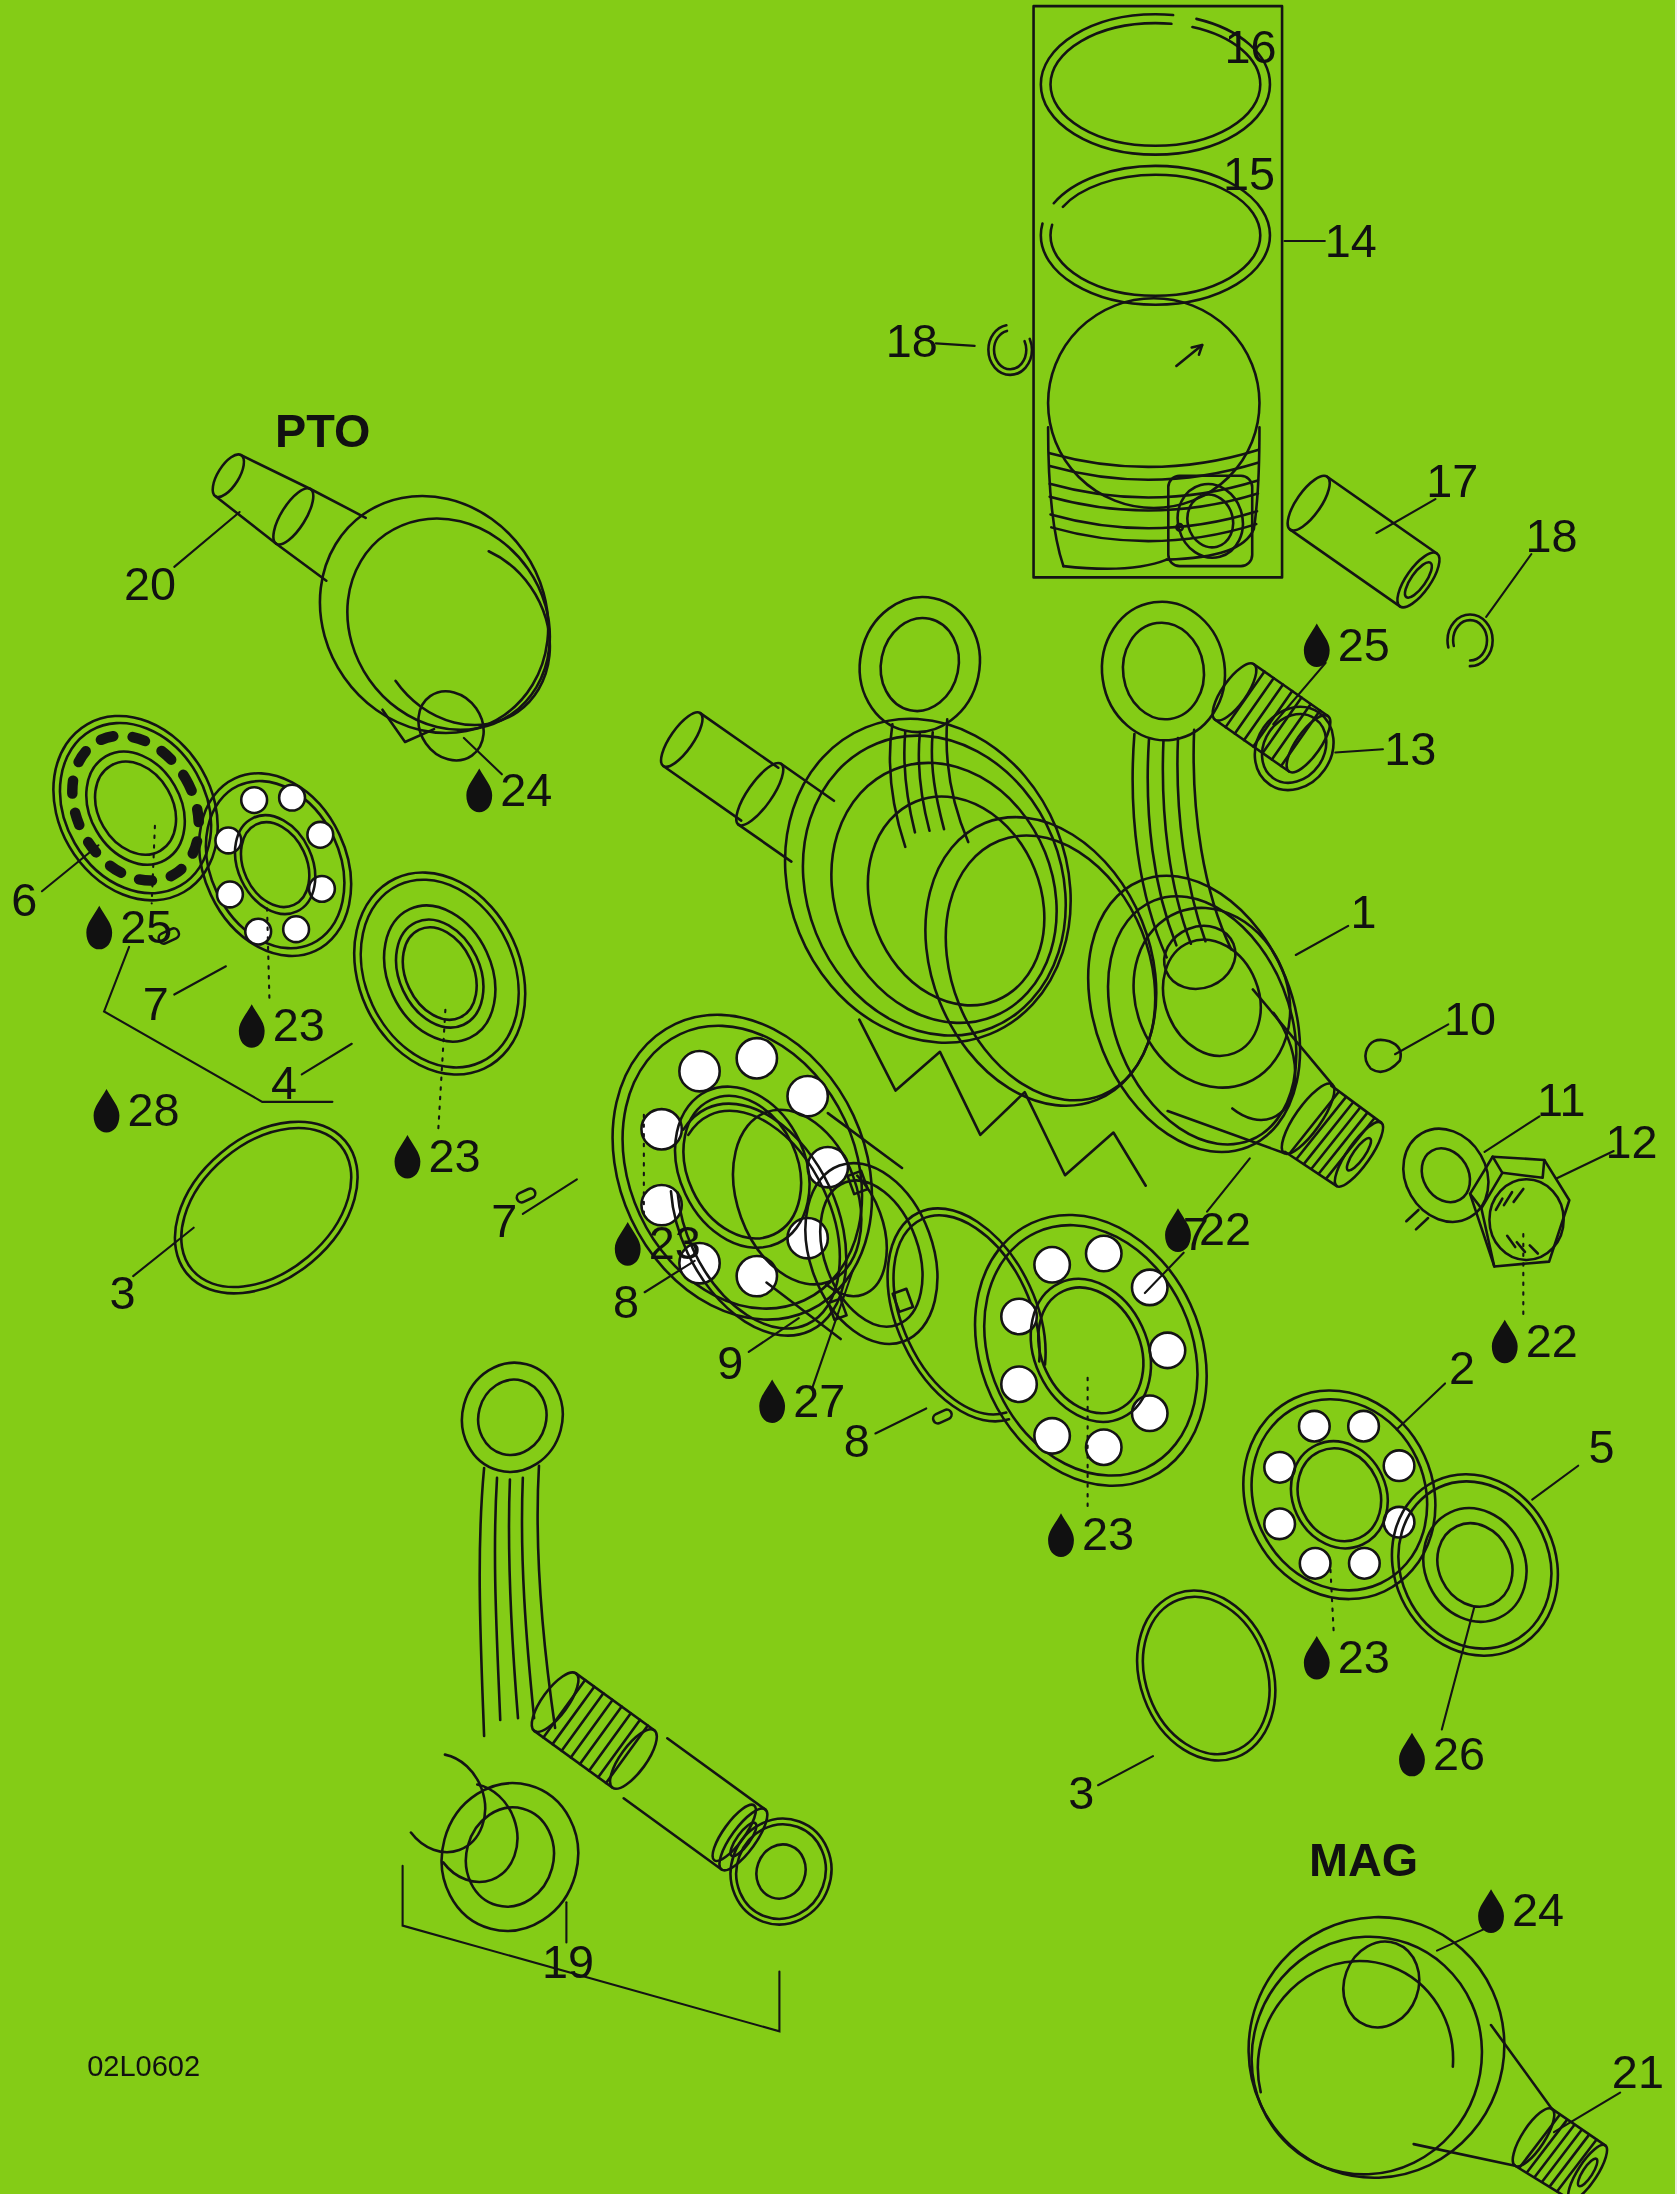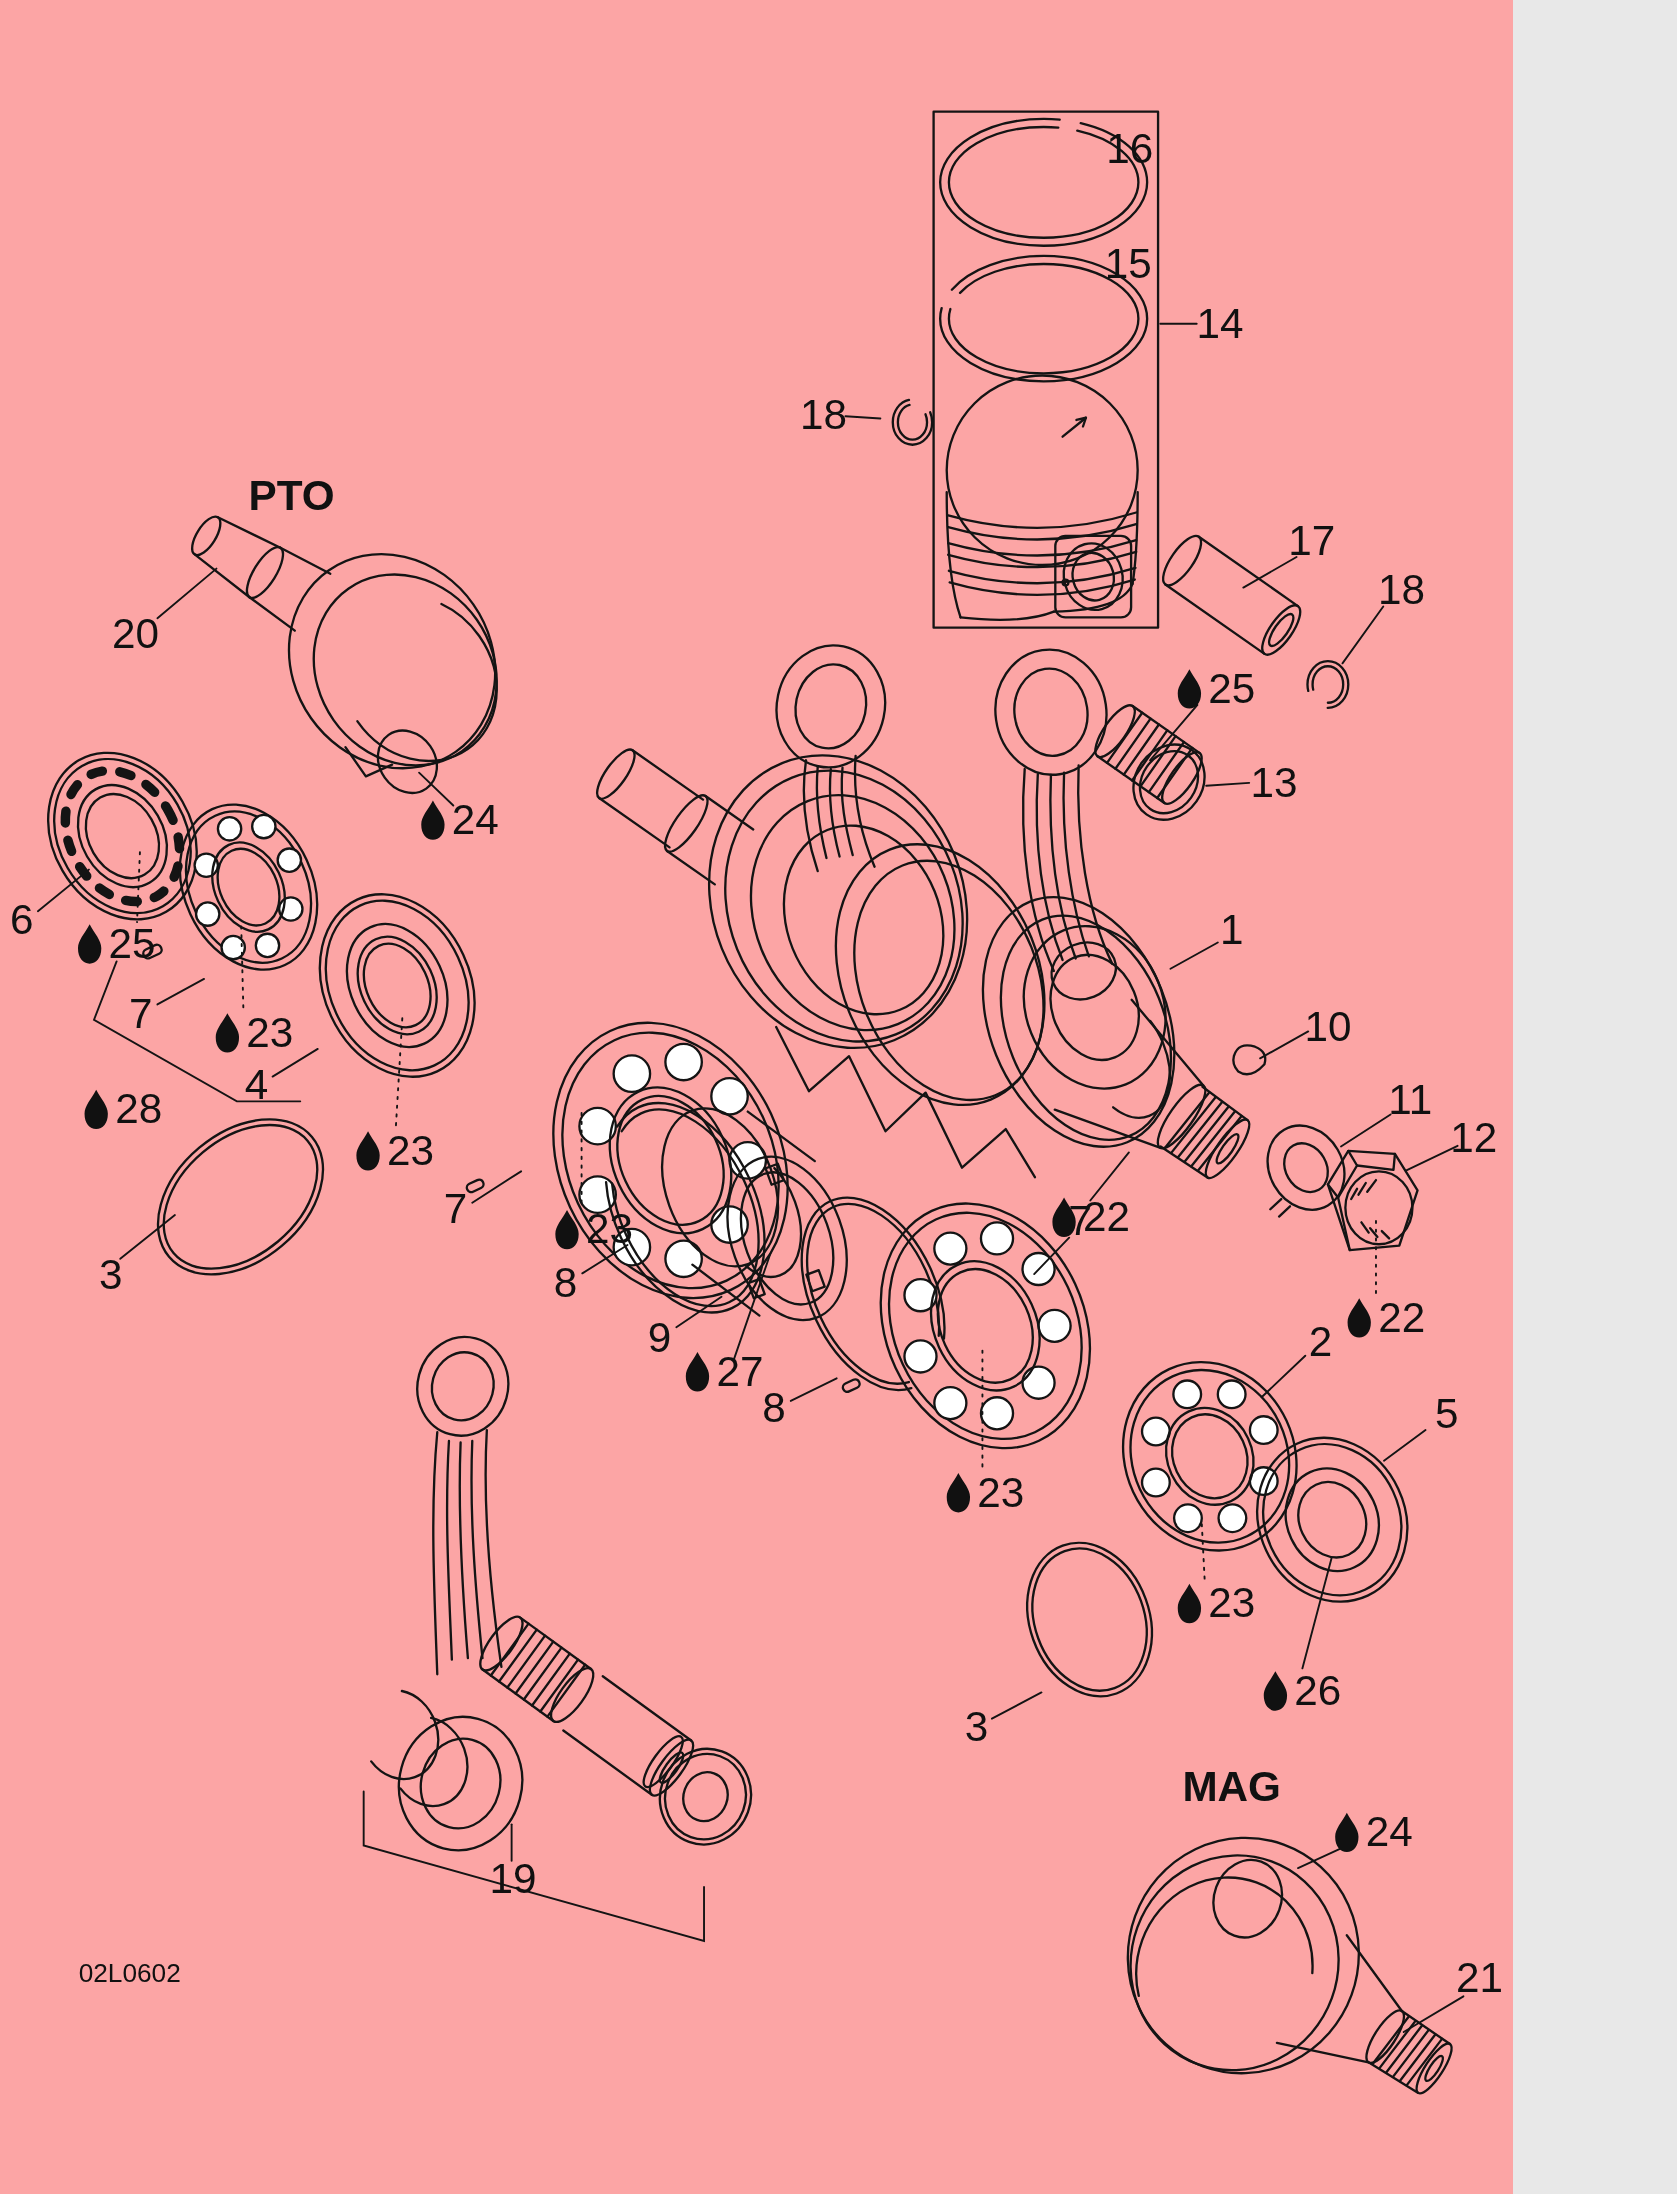--- a/index.html
+++ b/index.html
@@ -1,16 +1,16 @@
 <!DOCTYPE html>
 <html style="font-size:13px"><head>
 <meta charset="utf-8">
 <style>
   html,body{margin:0;padding:0;background:#e8e8e8;}
-  .stage{position:relative;width:1513px;height:2194px;background:#fca5a5;overflow:hidden;}
+  .stage{position:relative;width:1675px;height:2194px;background:#84cc16;overflow:hidden;}
   svg{position:absolute;left:0;top:0;width:100%;height:100%;}
   .ink path,.ink ellipse,.ink line,.ink rect,.ink circle,.ink polyline,.ink polygon{
     fill:none;stroke:#141414;stroke-width:3.2;stroke-linecap:round;stroke-linejoin:round;}
   .ink .hatch{stroke-width:13;}
   .ink .balls circle{fill:#ffffff;}
   .leaders path,.leaders line,.leaders polyline{fill:none;stroke:#141414;stroke-width:2.6;stroke-linecap:round;}
   .leaders .dotted{stroke-dasharray:3 9;}
   .callout text{fill:#111111;font-family:"Liberation Sans",sans-serif;font-size:58px;}
   .callout .num{text-anchor:middle;}
   .callout .num-oil{text-anchor:start;}

